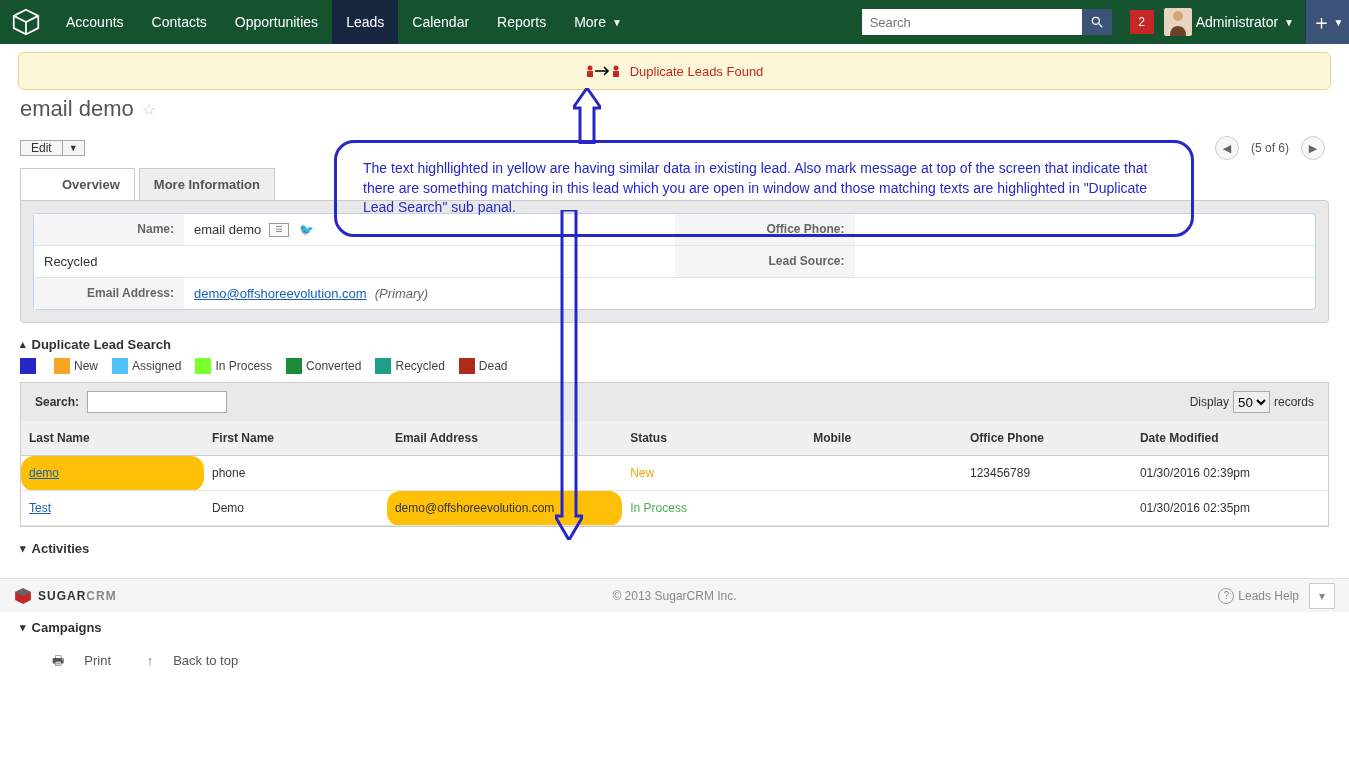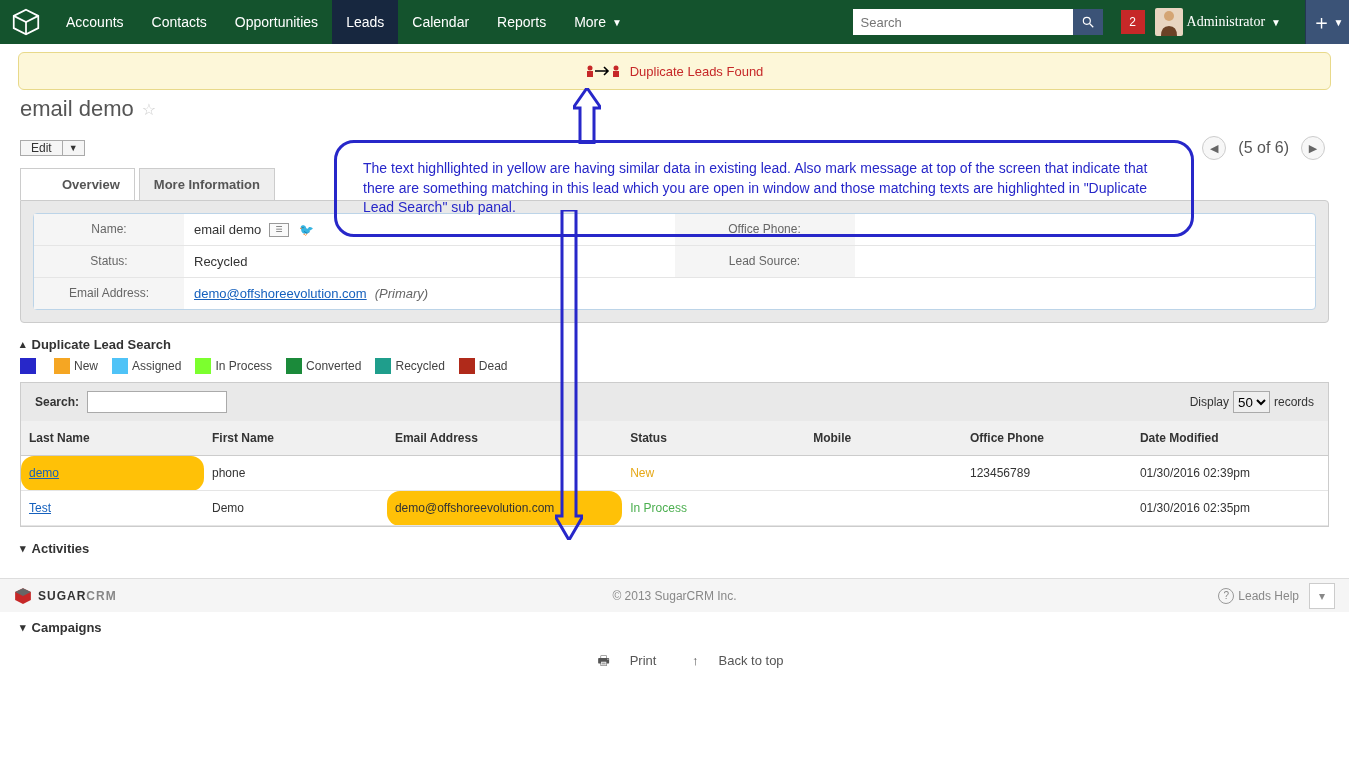--- a/index.html
+++ b/index.html
@@ -13,21 +13,21 @@
 .nav-item { padding: 0 14px; display: flex; align-items: center; color: #fff; cursor: pointer; font-size: 14px; }
 .nav-item.active { background: #17273f; }
 .nav-item .chev { margin-left: 6px; font-size: 10px; }
 .nav-spacer { flex: 1; }
 .search-wrap { display: flex; align-items: center; margin-right: 8px; }
 .search-input { width: 220px; height: 26px; border: none; padding: 0 8px; font-size: 13px; background: #fff; }
 .search-btn { width: 30px; height: 26px; background: #3b5377; border: none; color: #fff; display: flex; align-items: center; justify-content: center; cursor: pointer; }
 .notif { width: 24px; height: 24px; background: #c62828; color: #fff; display: flex; align-items: center; justify-content: center; font-size: 12px; margin: 0 10px; cursor: pointer; }
 .avatar { width: 28px; height: 28px; background: #e8d5c0; border-radius: 2px; margin-right: 4px; display:flex; align-items:flex-end; justify-content:center; overflow:hidden;}
 .avatar svg { width:24px; height:28px; }
-.user-dd { display: flex; align-items: center; color: #fff; margin-right: 24px; cursor: pointer; font-size: 14px; font-family: Liberation Serif, serif; }
+.user-dd { display: flex; align-items: center; color: #fff; margin-right: 11px; cursor: pointer; font-size: 14px; }
 .plus-btn { background: #3b5377; height: 44px; width: 44px; display: flex; align-items: center; justify-content: center; color: #fff; font-size: 20px; cursor: pointer; border-left:1px solid #243651;}
 
 
 .alert-bar { margin: 8px 18px 6px; border: 1px solid #e8d98a; background: #fdf7d9; border-radius: 6px; height: 38px; display: flex; align-items: center; justify-content: center; color: #c62828; font-size: 13px; }
 .alert-bar .dedup-icon { margin-right: 8px; display:flex; align-items:center;}
 
 
 .page-title { margin: 6px 20px 4px; font-size: 22px; color: #555; display: flex; align-items: center; }
 .star { color: #ccc; margin-left: 8px; font-size: 16px; }
 
@@ -36,33 +36,33 @@
 .callout-arrow-up { position: absolute; z-index: 19; }
 .callout-arrow-down { position: absolute; z-index: 19; }
 
 
 .row-edit { margin: 14px 20px 8px; display: flex; align-items: center; }
 .edit-split { display: flex; border: 1px solid #aaa; height: 16px; }
 .edit-split .eb { padding: 0 10px; display:flex; align-items:center; background:#f5f5f5; cursor:pointer; font-size:12px;}
 .edit-split .dd { width:22px; display:flex; align-items:center; justify-content:center; background:#f5f5f5; border-left:1px solid #aaa; cursor:pointer; font-size:9px;}
 .pager { margin-left:auto; display:flex; align-items:center; color:#555; }
 .pager .circ { width:24px; height:24px; border:1px solid #ccc; border-radius:50%; display:flex; align-items:center; justify-content:center; margin:0 4px; background:#f7f7f7; cursor:pointer; font-size:11px; color:#666;}
-.pager .txt { margin: 0 8px; font-size:16px; }
+.pager .txt { margin: 0 8px; font-size:12px; }
 
 
 .tabs { margin: 0 20px; display:flex; }
 .tab { border:1px solid #ccc; border-bottom:none; padding:8px 14px; background:#eee; margin-right:4px; color:#555; cursor:pointer; font-weight:bold; font-size:13px;}
 .tab.active { background:#fff;padding-left:41px; }
 
 
 .detail-panel { margin:0 20px; border:1px solid #ccc; background:#e9e9e9; padding:12px; border-radius:0 4px 4px 4px;}
 .detail-inner { border:1px solid #bcd4e8; border-radius:4px; background:#fff; }
 .drow { display:flex; border-bottom:1px solid #e5e5e5; }
 .drow:last-child { border-bottom:none; }
-.dlabel { width:150px; text-align:center; padding:8px 10px; color:#666; background:#f5f5f5; font-size:12px;}
+.dlabel { width:150px; text-align:right; padding:8px 10px; color:#666; background:#f5f5f5; font-size:12px;font-weight:bold;}
 .dvalue { flex:1; padding:8px 10px; display:flex; align-items:center; gap:8px; }
 .dvalue a { color:#1560bd; text-decoration:underline; }
 .dvalue .ital { font-style:italic; color:#666; }
 .half { display:flex; flex:1; }
 .vcard-icon, .twitter-icon { width:20px; height:14px; display:inline-flex; align-items:center; justify-content:center; }
 .vcard-icon { border:1px solid #999; background:#fafafa; font-size:8px; color:#666; padding:1px 2px;}
 .twitter-icon { color:#1da1f2; font-size:12px; }
 
 
 .section-h { margin:14px 20px 6px; font-weight:bold; color:#333; display:flex; align-items:center; cursor:pointer; }
@@ -89,21 +89,21 @@
 .status-inprocess { color:#4caf50; }
 
 
 .footer { position:relative; margin-top:22px; border-top:1px solid #ddd; background:#f5f5f5; height:34px; display:flex; align-items:center; padding:0 14px; color:#888; font-size:12px;}
 .footer .logo { font-weight:bold; color:#333; letter-spacing:1px; display:flex; align-items:center;}
 .footer .logo .sugcube { width:18px; height:18px; margin-right:6px; }
 .footer .copy { position:absolute; left:50%; transform:translateX(-50%); }
 .footer .help { margin-left:auto; display:flex; align-items:center; gap:4px; cursor:pointer;}
 .footer .chev2 { width:26px; height:26px; border:1px solid #ccc; margin-left:10px; display:flex; align-items:center; justify-content:center; background:#fff; cursor:pointer;}
 
-.bottom-links { margin:16px 20px; text-align:center; color:#555; font-size:13px;}
+.bottom-links { margin:16px 20px; text-align:left; color:#555; font-size:13px;}
 .bottom-links span { cursor:pointer; margin-left:16px; }
 .bottom-links .ic { margin-right:4px; }
 
 </style>
 </head>
 <body>
 
 <div class="topnav">
   <div class="cube">
     <svg viewBox="0 0 32 32">
@@ -205,21 +205,20 @@
           <span class="twitter-icon">🐦</span>
         </div>
       </div>
       <div class="half">
         <div class="dlabel" style="width:180px;">Office Phone:</div>
         <div class="dvalue"></div>
       </div>
     </div>
     <div class="drow">
       <div class="half">
-        <div class="dlabel">Status:</div>
         <div class="dvalue">Recycled</div>
       </div>
       <div class="half">
         <div class="dlabel" style="width:180px;">Lead Source:</div>
         <div class="dvalue"></div>
       </div>
     </div>
     <div class="drow">
       <div class="dlabel">Email Address:</div>
       <div class="dvalue">

